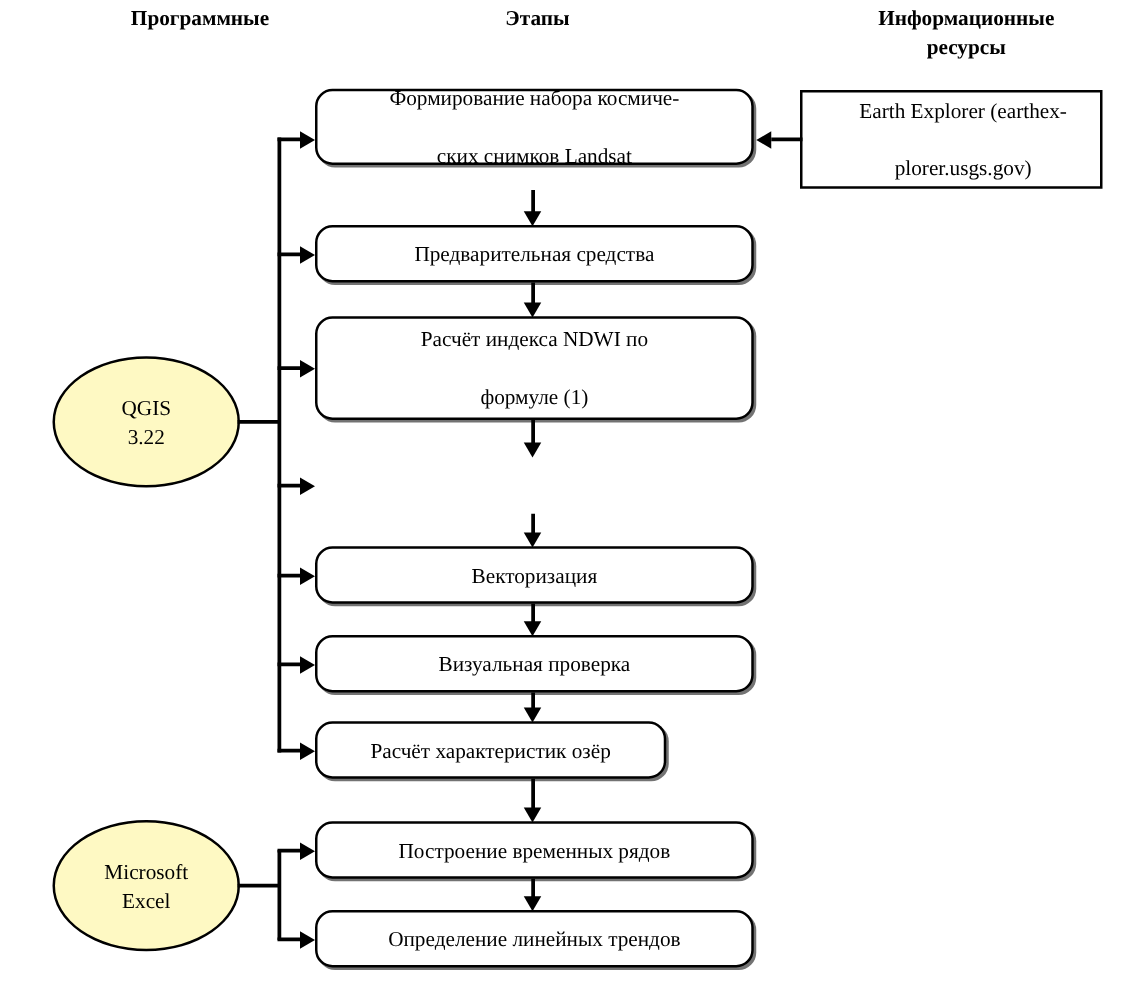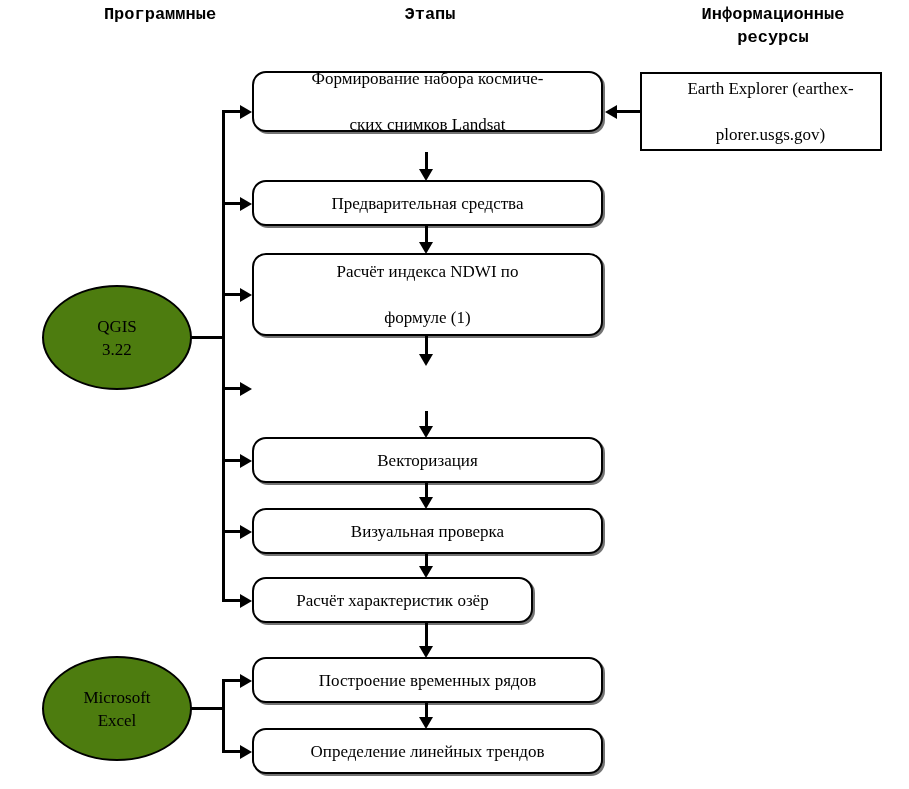--- a/index.html
+++ b/index.html
@@ -1,36 +1,36 @@
 <!DOCTYPE html>
 <html><head>
 <meta charset="utf-8">
 <style>
   html,body{margin:0;padding:0;background:#ffffff;}
   #page{position:relative;width:909px;height:789px;background:#ffffff;
         font-family:"Liberation Serif", serif;color:#000000;overflow:hidden;}
 
   .hdr{position:absolute;text-align:center;font-weight:bold;font-size:17px;
-       line-height:23px;font-family:Liberation Mono, monospace;}
+       line-height:23px;font-family:Liberation Serif, serif;}
 
   .pbox{position:absolute;border:2.5px solid #000;border-radius:14px;
         background:#fff;box-sizing:border-box;
         display:flex;align-items:center;justify-content:center;
         text-align:center;font-size:17px;line-height:23px;
         box-shadow:2px 2px 0 0 rgba(0,0,0,0.55);}
   .pbox span{display:block;padding:0 12px;}
 
   .rbox{position:absolute;border:2.5px solid #000;border-radius:0;
         background:#fff;box-sizing:border-box;
         display:flex;align-items:center;justify-content:center;
         text-align:center;font-size:17px;line-height:23px;}
   .rbox span{display:block;padding:0 10px;}
 
   .ell{position:absolute;border:2.5px solid #000;border-radius:50%;
-       background:#4d7c0f;box-sizing:border-box;
+       background:#fef9c3;box-sizing:border-box;
        display:flex;align-items:center;justify-content:center;
        text-align:center;font-size:17px;line-height:23px;}
 
   .vline{position:absolute;background:#000;width:2.5px;}
   .hline{position:absolute;background:#000;height:2.5px;}
 
   
   .arrow-d{position:absolute;width:0;height:0;
            border-left:7px solid transparent;border-right:7px solid transparent;
            border-top:12px solid #000;}

